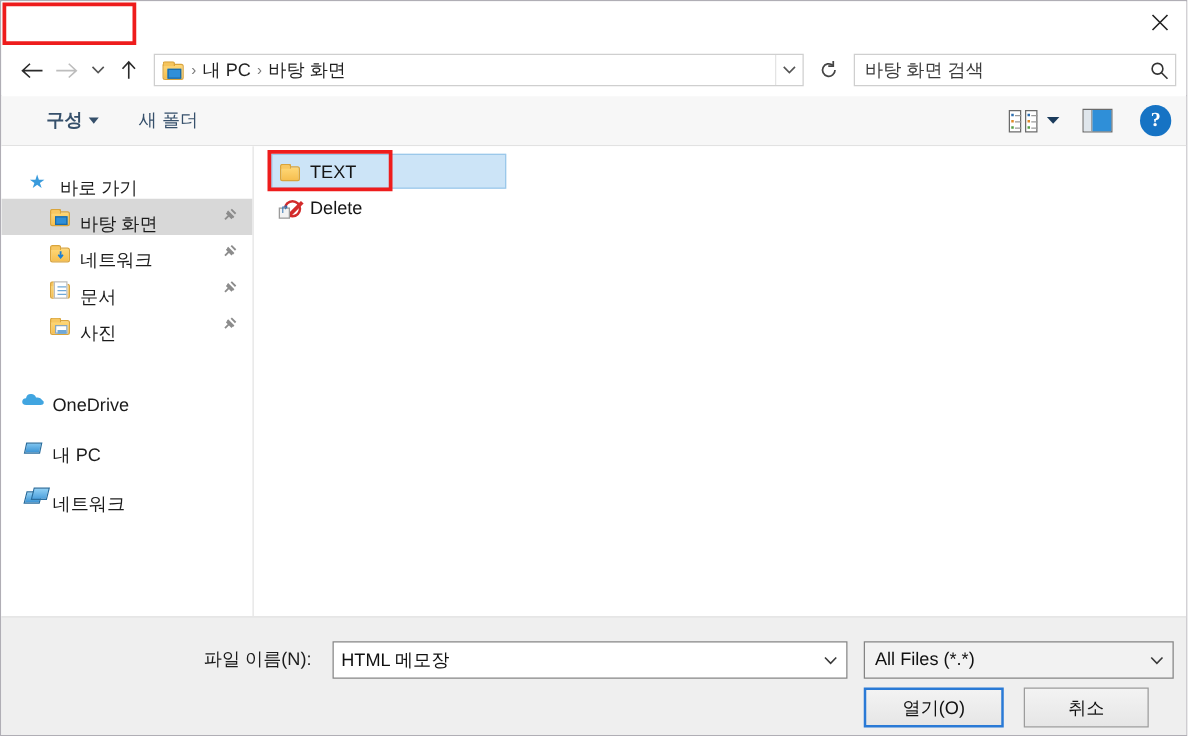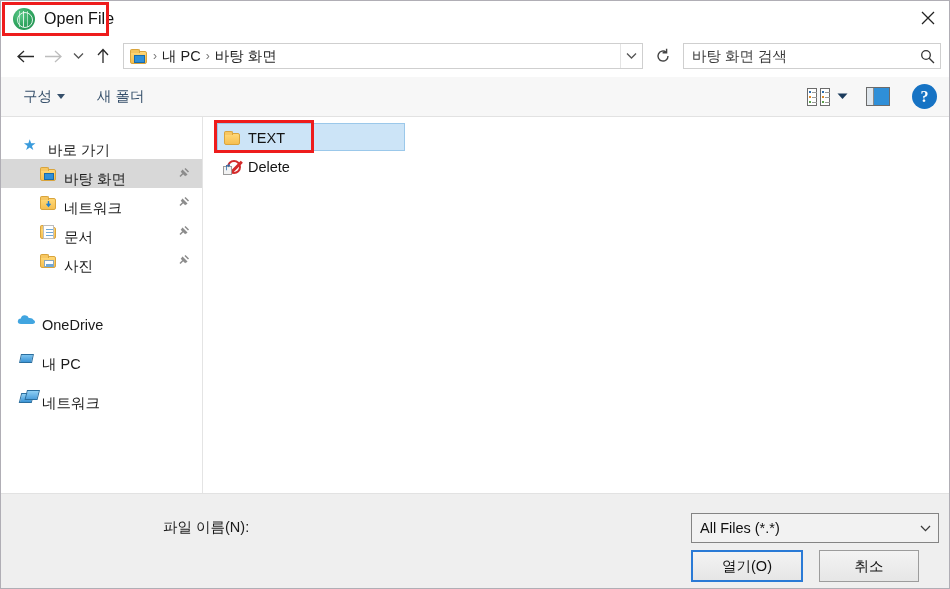--- a/index.html
+++ b/index.html
@@ -144,21 +144,21 @@
     width: 950px; height: 40px;
     background: #f7f7f7;
     border-bottom: 1px solid #e2e2e2;
     display: flex; align-items: center;
   }
   .tb-item {
     font-size: 14.5px; color: #36506b;
     display: flex; align-items: center; gap: 5px;
     padding: 4px 8px; white-space: nowrap;
   }
-  .tb-item.first { margin-left: 14px; }
+  .tb-item.first { margin-left: 28px; font-weight: bold; }
   .tb-item.second { margin-left: 16px; }
   .tri-down {
     width: 0; height: 0;
     border-left: 4.5px solid transparent;
     border-right: 4.5px solid transparent;
     border-top: 5px solid #36506b;
     display: inline-block;
   }
   .tb-right {
     margin-left: auto; display: flex; align-items: center; gap: 0;
@@ -393,24 +393,20 @@
     border: 2px solid #2a7ad6;
   }
   .btn.cancel { left: 818px; top: 549px; width: 100px; }
 </style>
 </head>
 <body>
 
 <div id="dialog">
 
   <div class="titlebar">
-    <div class="title-left">
-      <div class="app-icon"></div>
-      <div class="title-text">Open File</div>
-    </div>
     <div class="close-btn">
       <svg width="14" height="14" viewBox="0 0 14 14">
         <path d="M1 1 L13 13 M13 1 L1 13" stroke="#222" stroke-width="1.3" fill="none"></path>
       </svg>
     </div>
   </div>
 
   <div class="navbar">
     <div class="nav-btn back">
       <svg width="19" height="15" viewBox="0 0 19 15">
@@ -640,20 +636,28 @@
 
 
 
     </div>
   </div>
 
   <div class="footer"></div>
 
   <div class="fname-label">파일 이름(N):</div>
 
+  <div class="fname-combo">
+    <span class="fname-value">HTML 메모장</span>
+    <span class="combo-caret">
+      <svg width="11" height="7" viewBox="0 0 11 7">
+        <path d="M1 1 L5.5 5.6 L10 1" stroke="#3a3a3a" stroke-width="1.3" fill="none"></path>
+      </svg>
+    </span>
+  </div>
 
   <div class="ftype-combo">
     <span class="ftype-value">All Files (*.*)</span>
     <span class="combo-caret">
       <svg width="11" height="7" viewBox="0 0 11 7">
         <path d="M1 1 L5.5 5.6 L10 1" stroke="#3a3a3a" stroke-width="1.3" fill="none"></path>
       </svg>
     </span>
   </div>
 

